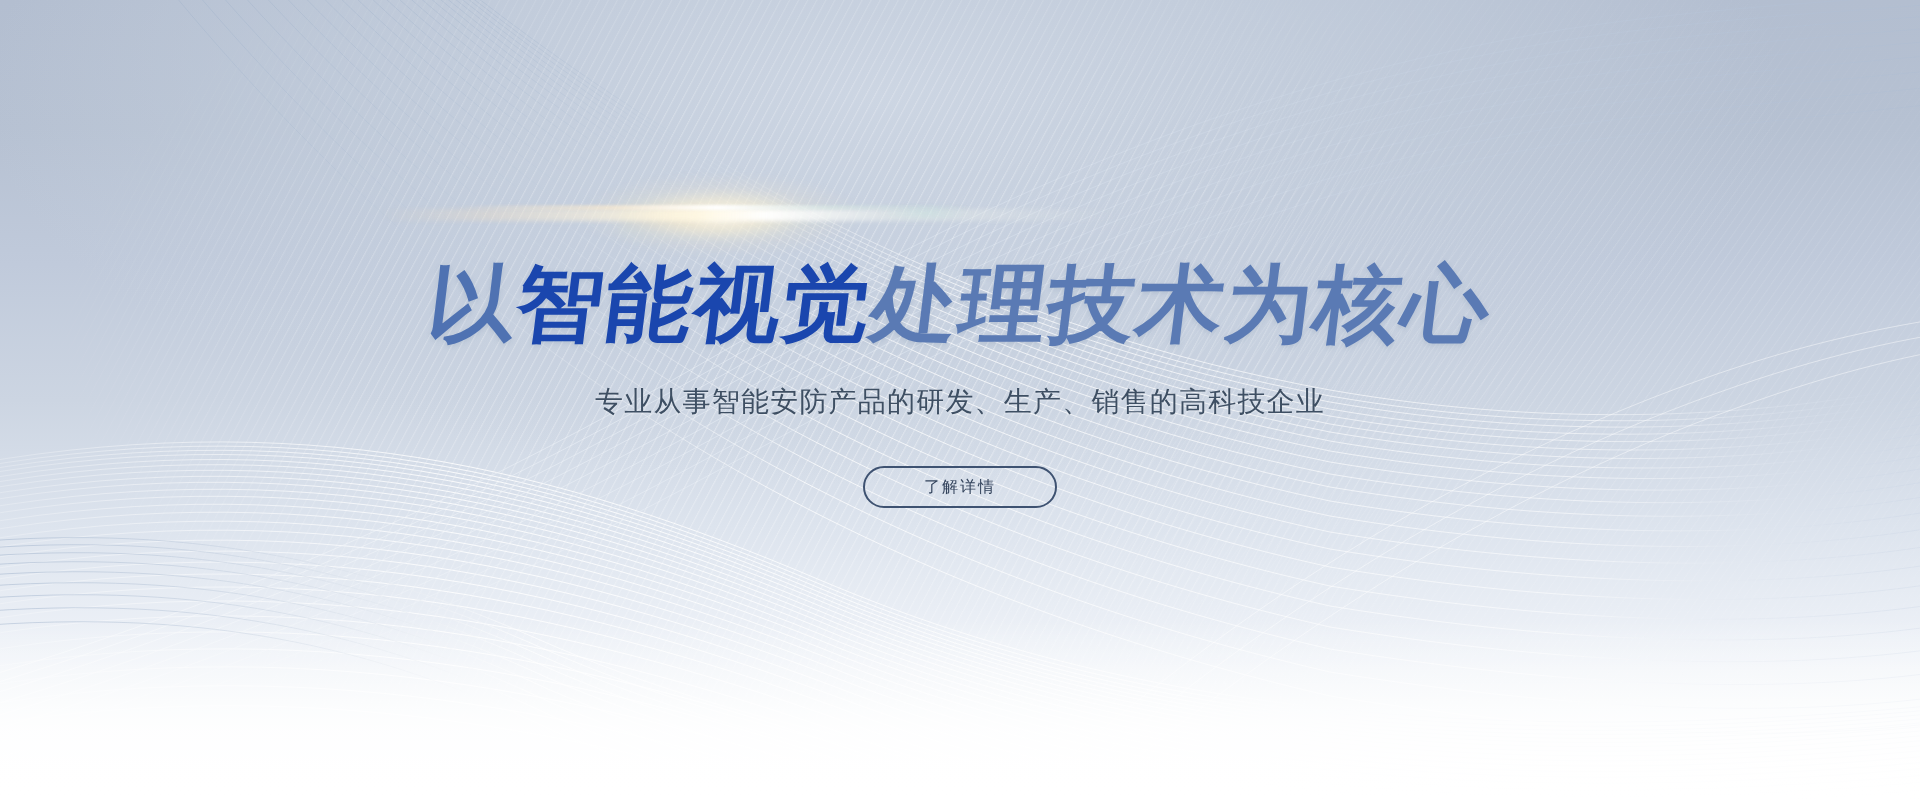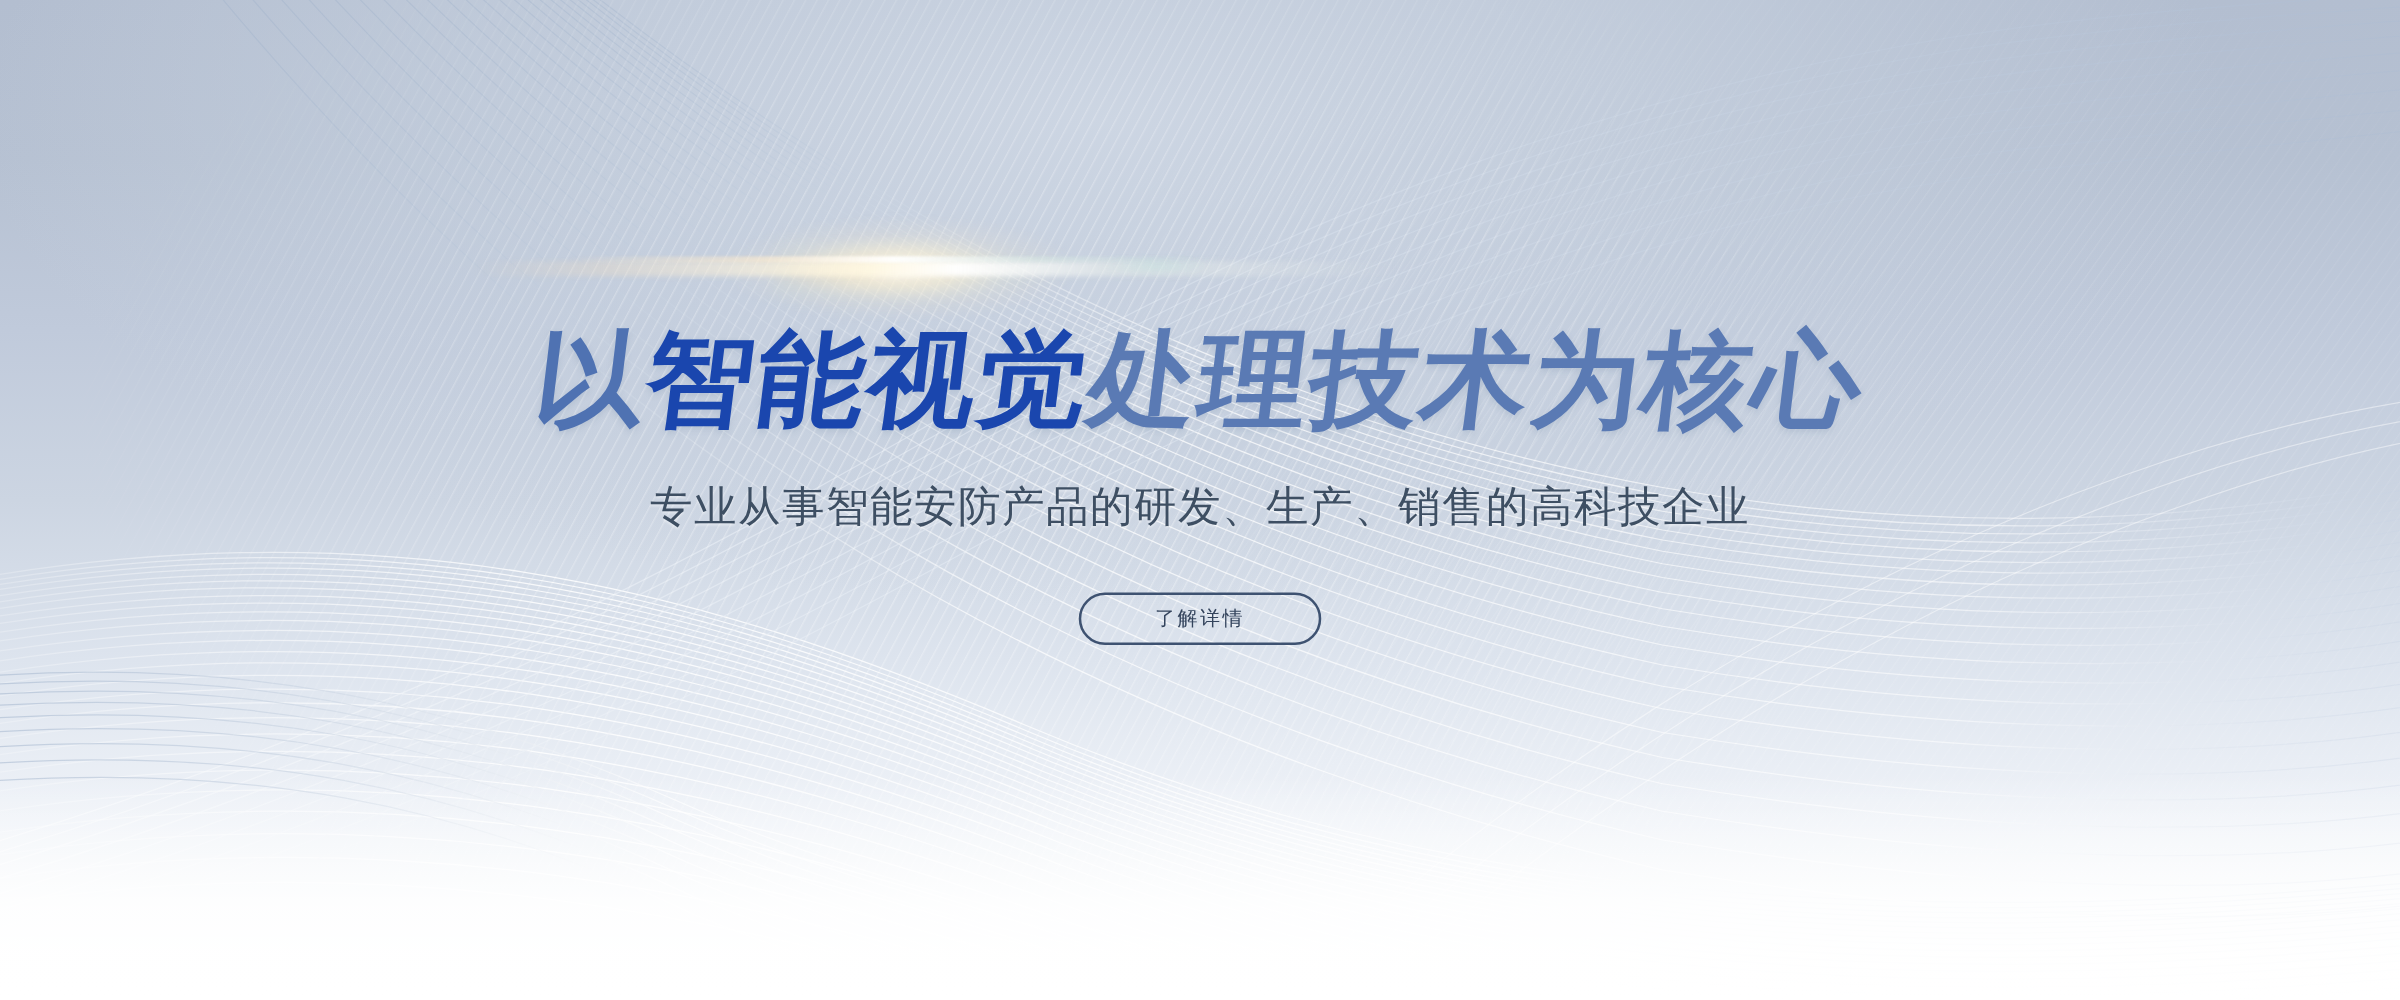--- a/index.html
+++ b/index.html
@@ -142,21 +142,21 @@
     white-space:nowrap;
     transform:skewX(-7deg) scaleX(1.03);
     text-shadow:0 2px 5px rgba(120,140,170,0.22);
   }
   .headline .seg-a { color:#4f72b2; }
   .headline .seg-b { color:#1a46ae; }
   .headline .seg-c { color:#5a7ab4; }
 
   .subtitle {
     margin-top:38px;
-    font-size:34px;
+    font-size:28px;
     line-height:1.3;
     letter-spacing:1.2px;
     color:#3e4f63;
     white-space:nowrap;
     text-shadow:0 1px 2px rgba(255,255,255,0.45);
   }
 
   .cta-wrap { margin-top:46px; pointer-events:auto; }
   .cta {
     display:flex; align-items:center; justify-content:center;

